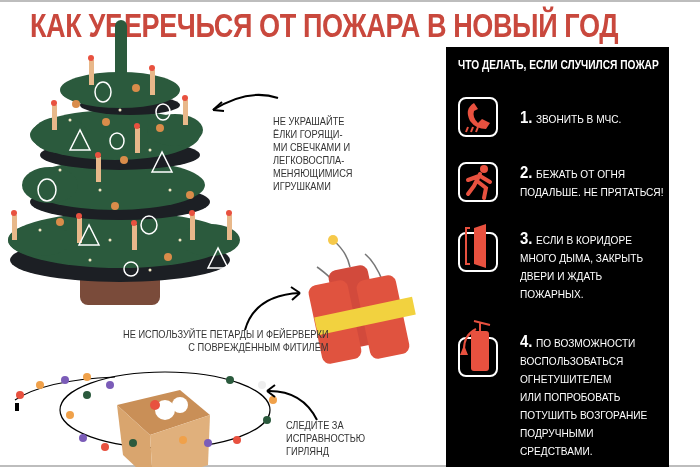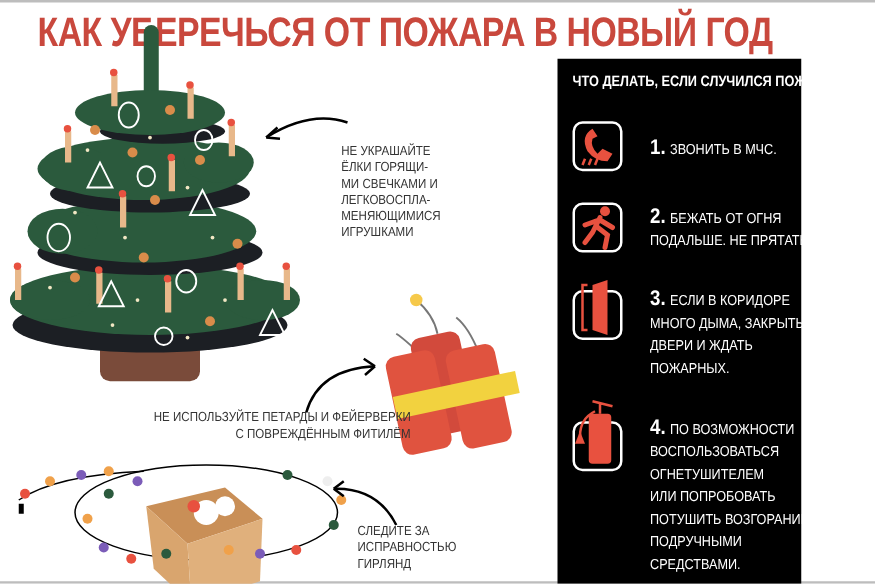--- a/index.html
+++ b/index.html
@@ -1,20 +1,20 @@
 <!DOCTYPE html>
 <html><head>
 <meta charset="utf-8">
 <style>
   html,body{margin:0;padding:0;}
   body{width:700px;height:467px;background:#fff;position:relative;overflow:hidden;font-family:"Liberation Sans",sans-serif;}
   .topline{position:absolute;left:0;top:0;width:700px;height:2px;background:#bdbdbd;}
   .bottomline{position:absolute;left:0;bottom:0;width:700px;height:2px;background:#bdbdbd;}
   .title{position:absolute;left:30px;top:6px;font-family:"Liberation Sans",sans-serif;font-weight:bold;font-size:33px;color:#c9483d;letter-spacing:-0.5px;transform:scaleX(0.82);transform-origin:left top;white-space:nowrap;line-height:40px;}
-  .panel{position:absolute;left:446px;top:47px;width:195px;height:420px;background:#000;color:#fff;}
+  .panel{position:absolute;left:446px;top:47px;width:223px;height:420px;background:#000;color:#fff;}
   .panel-title{position:absolute;left:12px;top:11px;font-weight:bold;font-size:12px;transform:scaleX(0.85);transform-origin:left top;white-space:nowrap;}
   .step{position:absolute;left:12px;width:215px;}
   .step .icon{position:absolute;left:0;top:0;width:40px;height:40px;border:2px solid #fff;border-radius:8px;box-sizing:border-box;}
   .step .text{position:absolute;left:62px;top:0;font-size:11.5px;line-height:18px;transform:scaleX(0.88);transform-origin:left top;white-space:nowrap;}
   .step .num{font-weight:bold;font-size:17px;margin-right:4px;}
   .caption{position:absolute;font-size:10.5px;line-height:13px;color:#333;transform:scaleX(0.88);transform-origin:left top;white-space:nowrap;}
   svg{position:absolute;overflow:visible;}
 </style>
 </head>
 <body>

